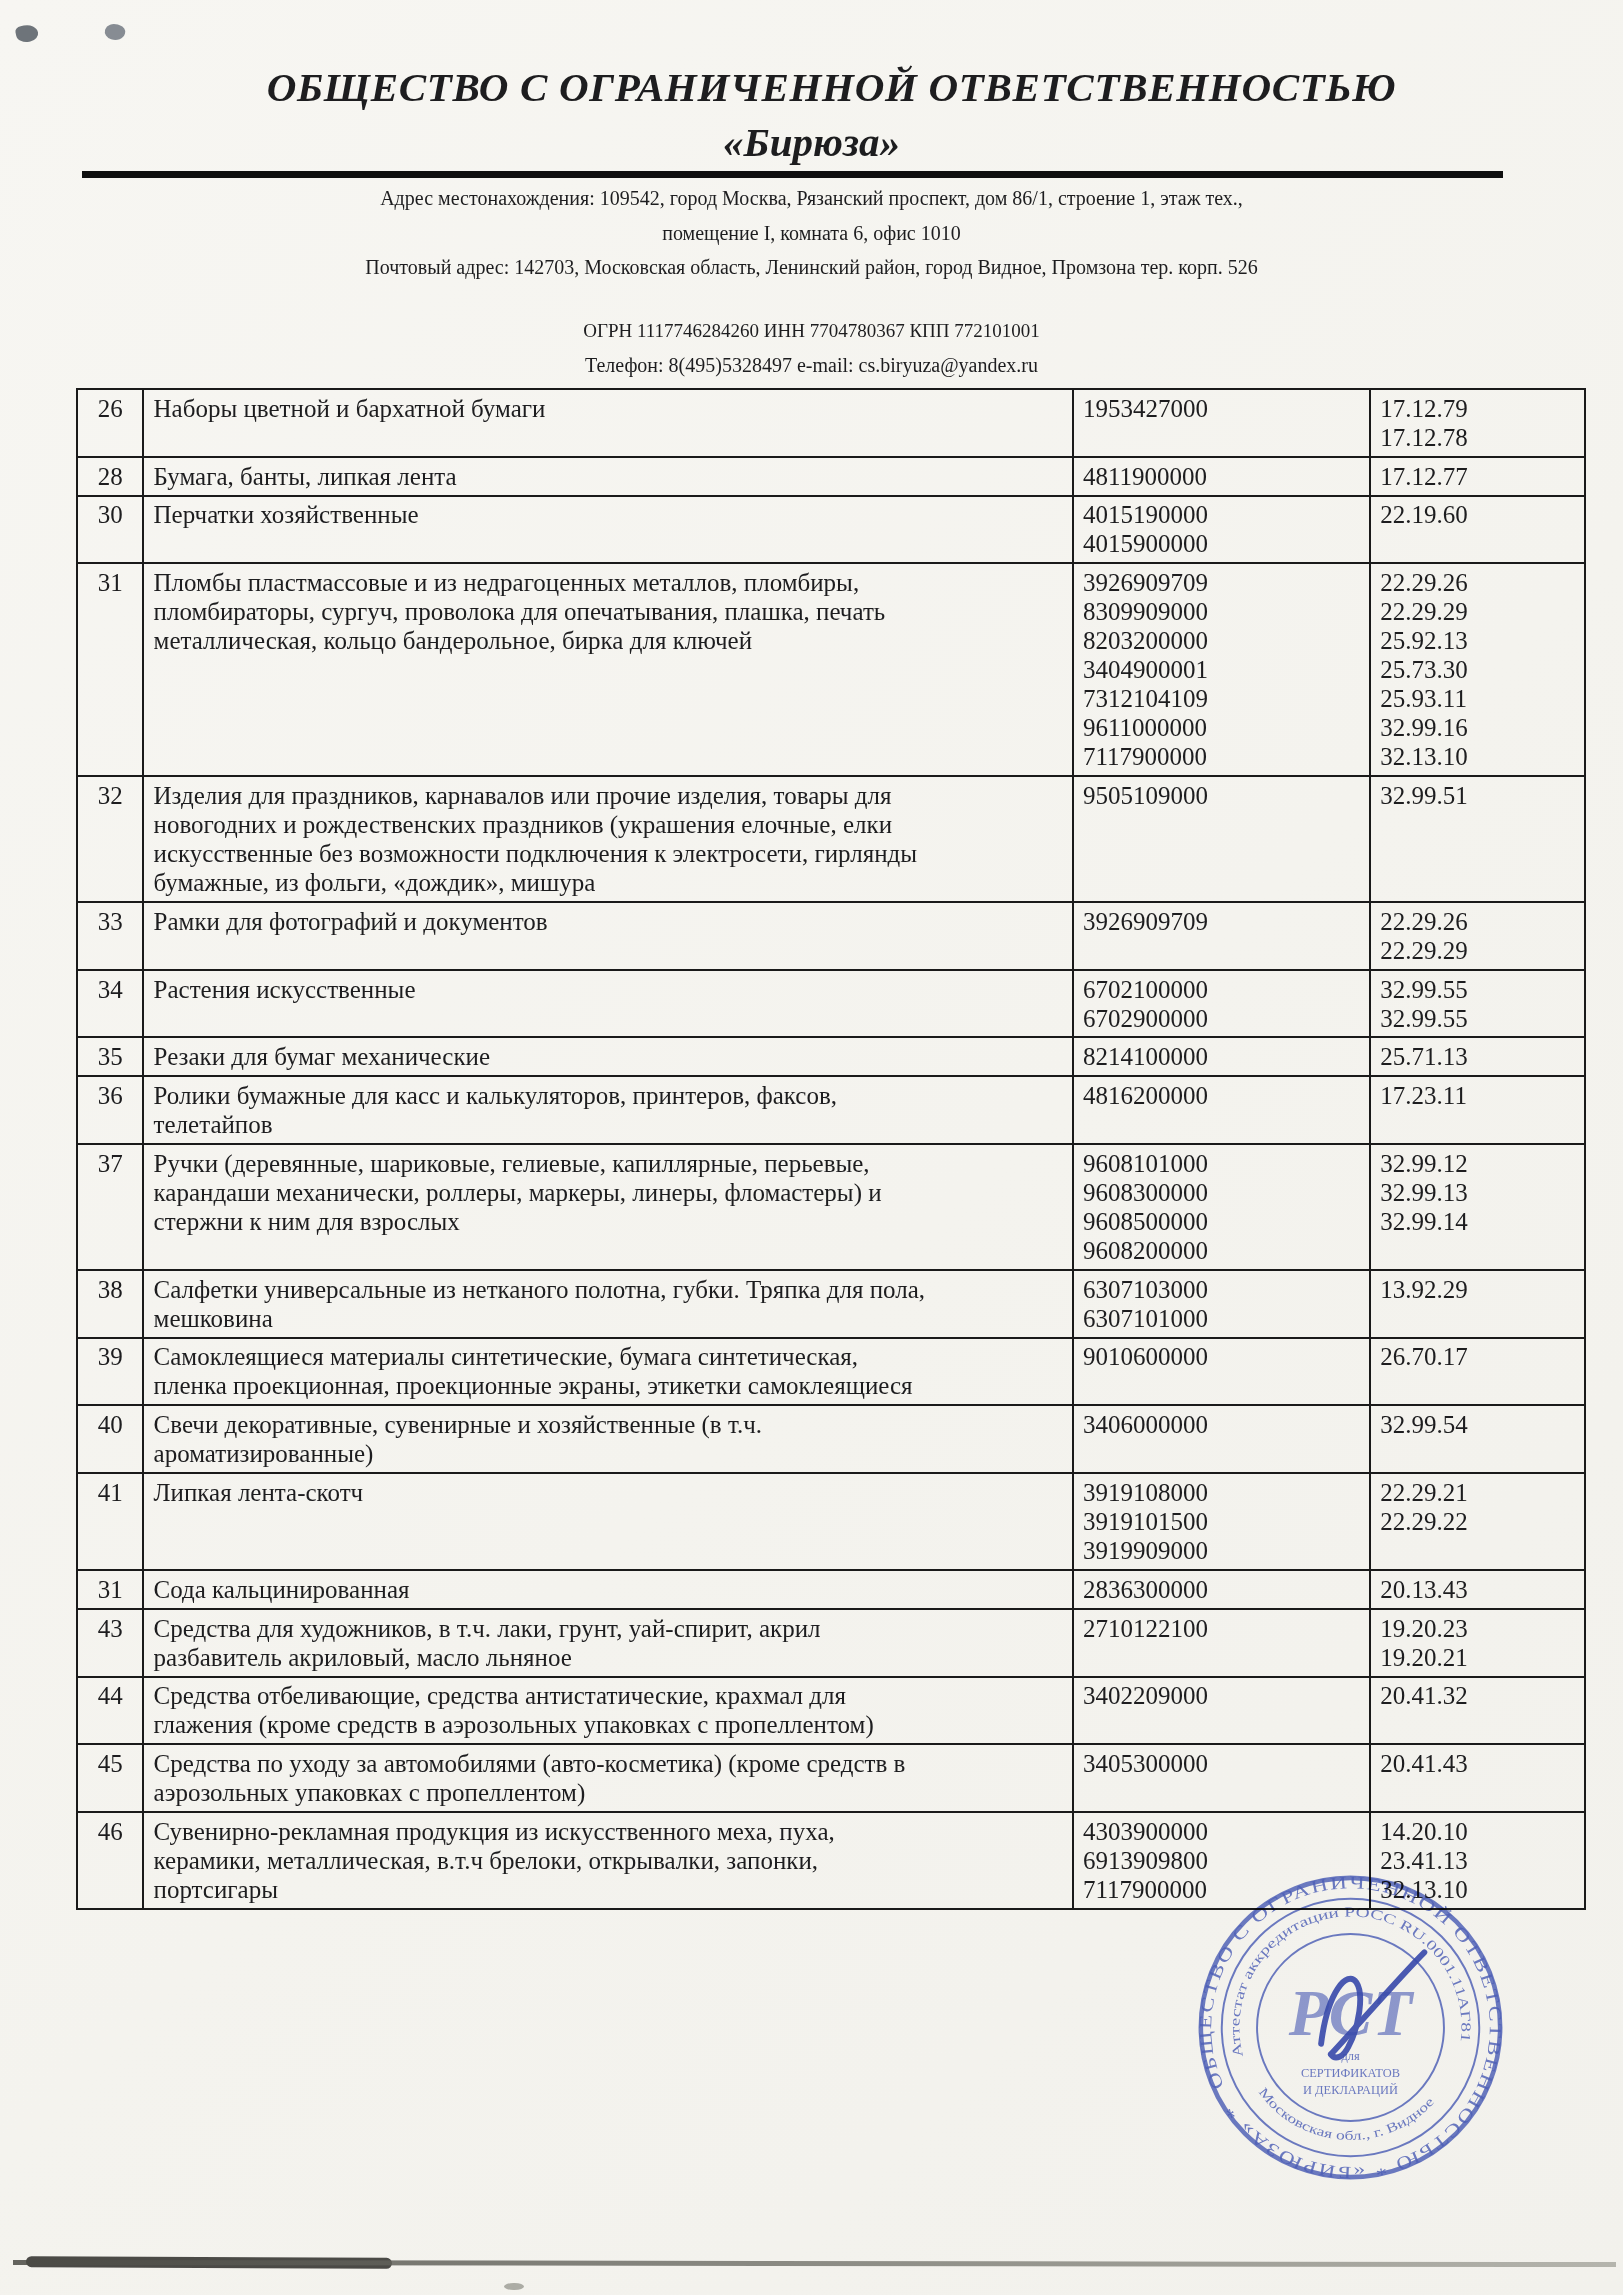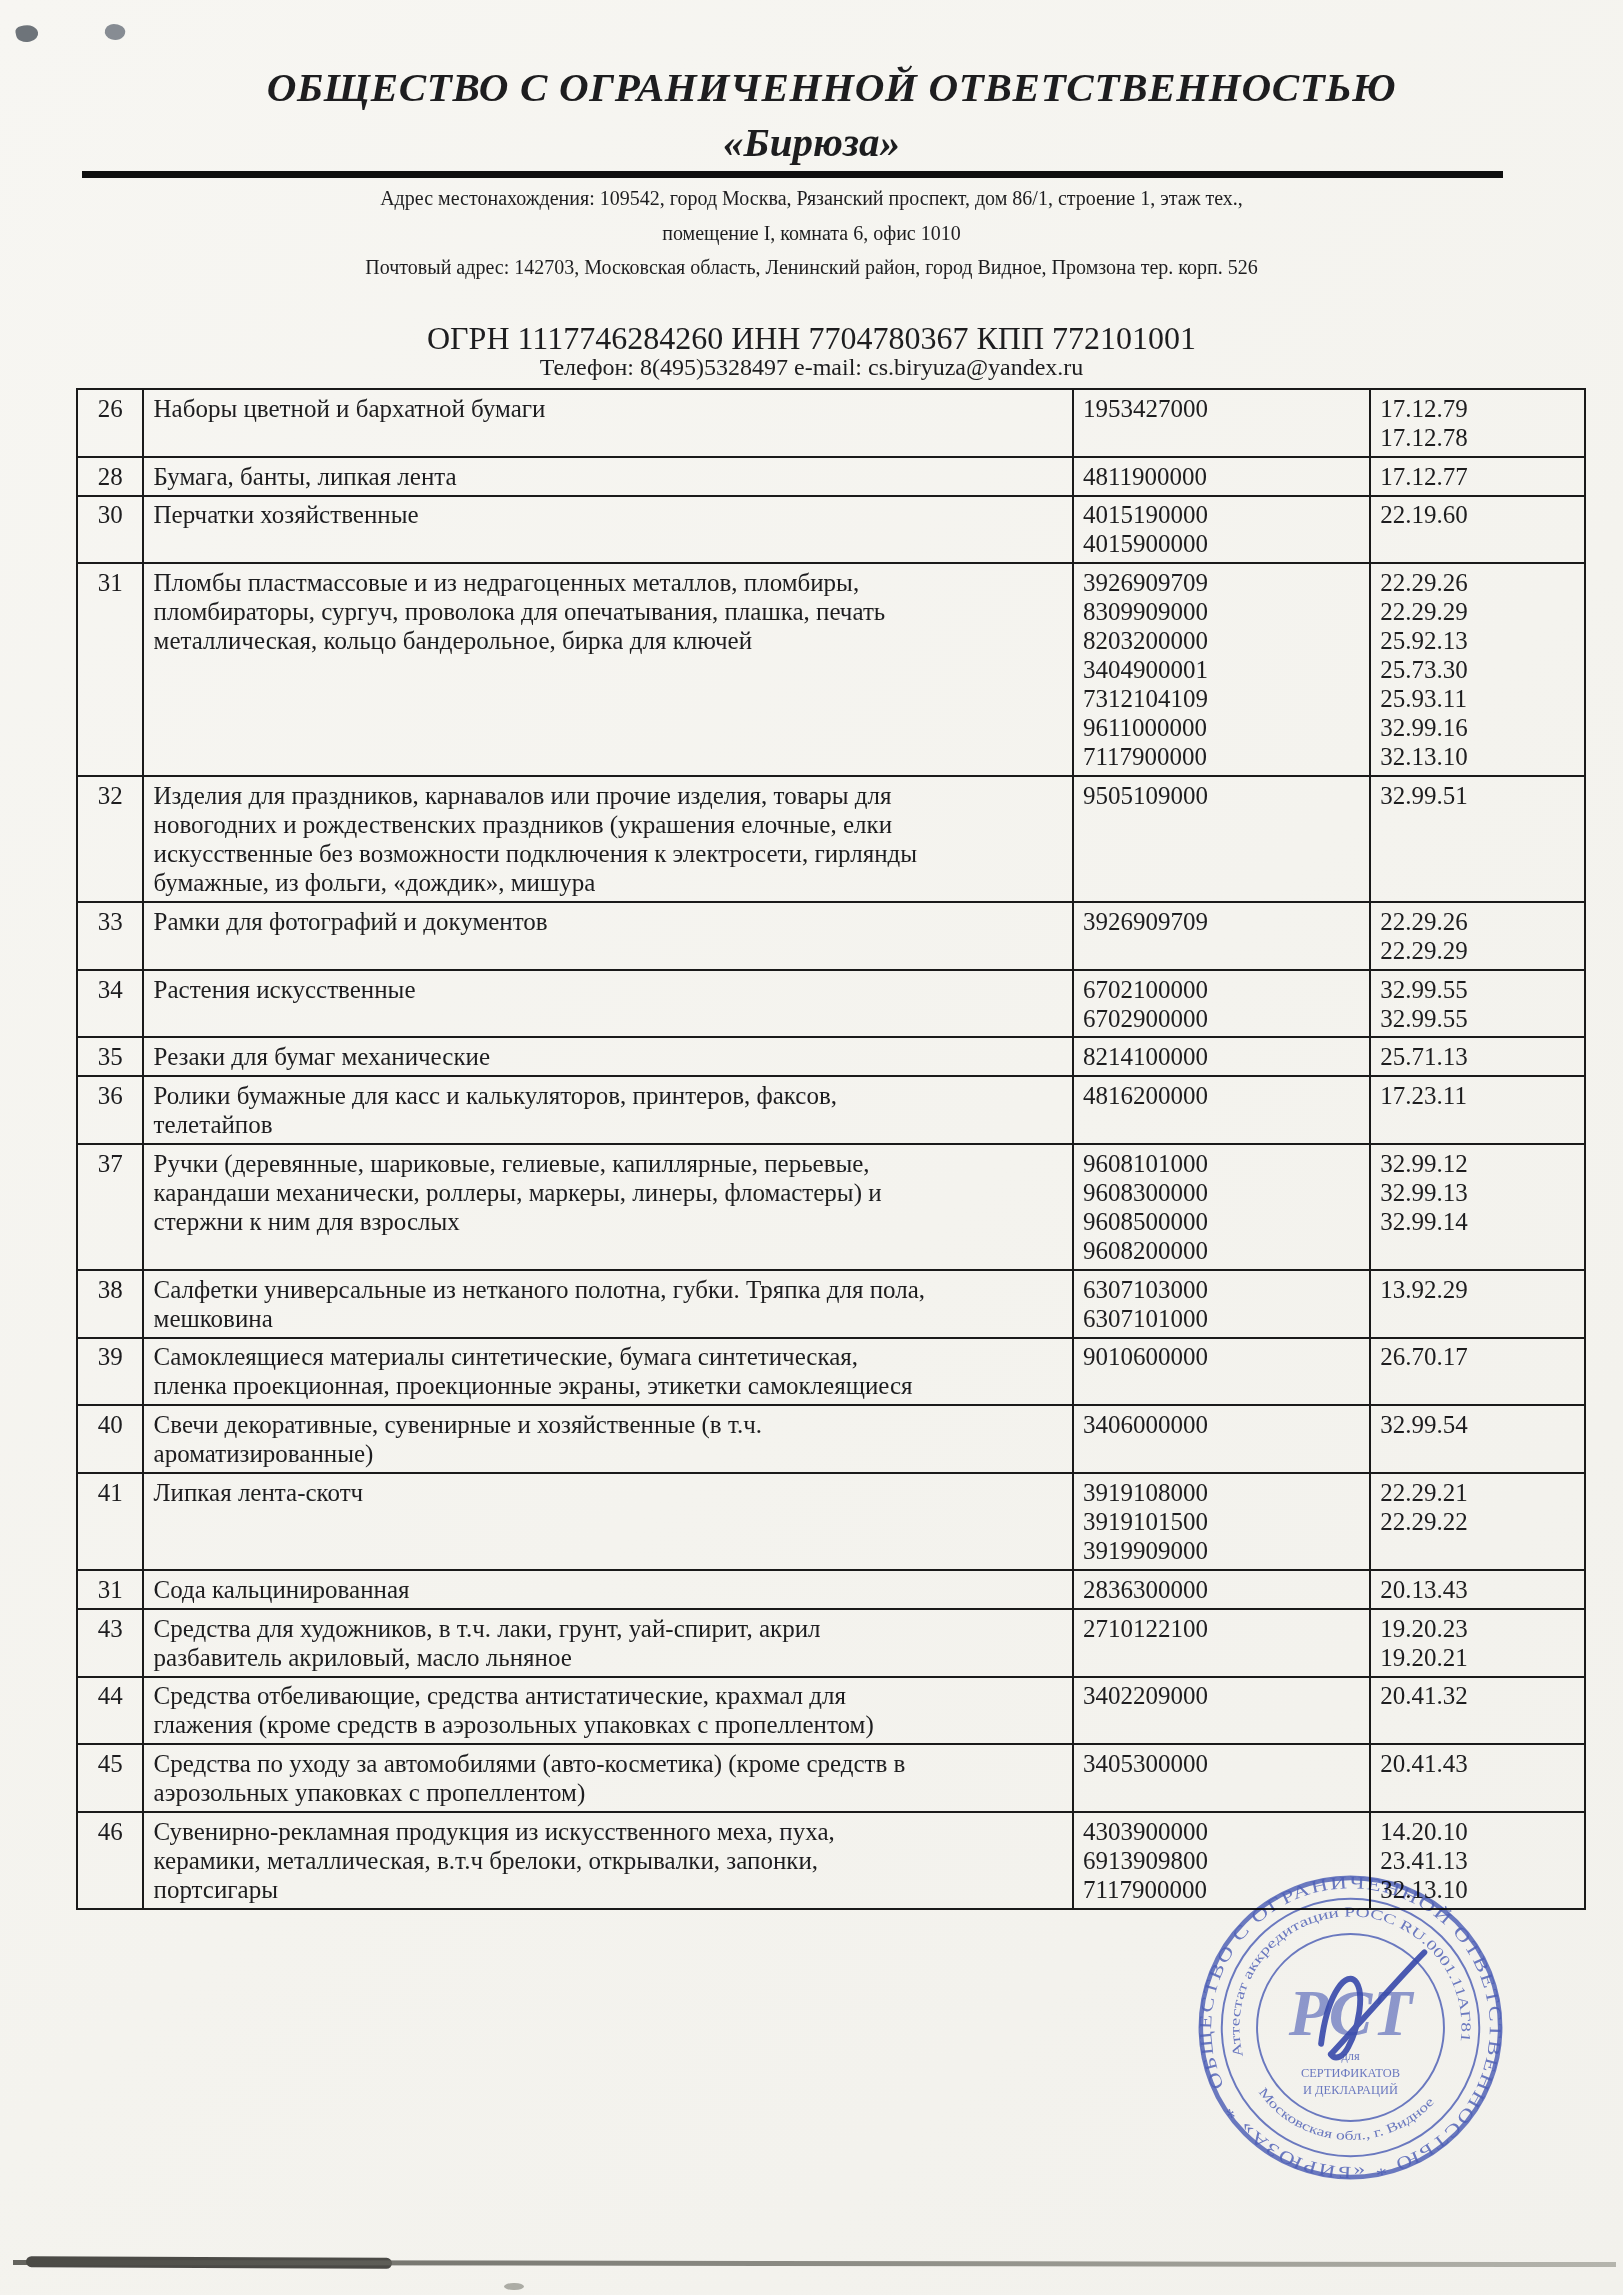--- a/index.html
+++ b/index.html
@@ -13,22 +13,22 @@
   }
   
   .center-line{position:absolute;left:0;width:100%;text-align:center;white-space:nowrap;}
   .org-type{top:63px;font-size:41px;font-weight:bold;font-style:italic;letter-spacing:0.7px;padding-left:20px;}
   .org-name{top:118px;font-size:41px;font-weight:bold;font-style:italic;}
   .rule{position:absolute;top:171px;left:82px;width:1421px;height:6.5px;background:#0f0f0f;}
   .addr{font-size:20px;}
   .addr1{top:187px;}
   .addr2{top:222px;}
   .addr3{top:256px;}
-  .ogrn{top:320px;font-size:32px;}
-  .phone{top:354px;font-size:24px;}
+  .ogrn{top:320px;font-size:19px;}
+  .phone{top:354px;font-size:20px;}
   
   table.codes{
     position:absolute;left:76px;top:388px;
     width:1426px;
     border-collapse:collapse;
     table-layout:fixed;
   }
   table.codes{border:2.6px solid #161616;padding-left:12px;}
   table.codes td{
     border:2px solid #1a1a1a;

